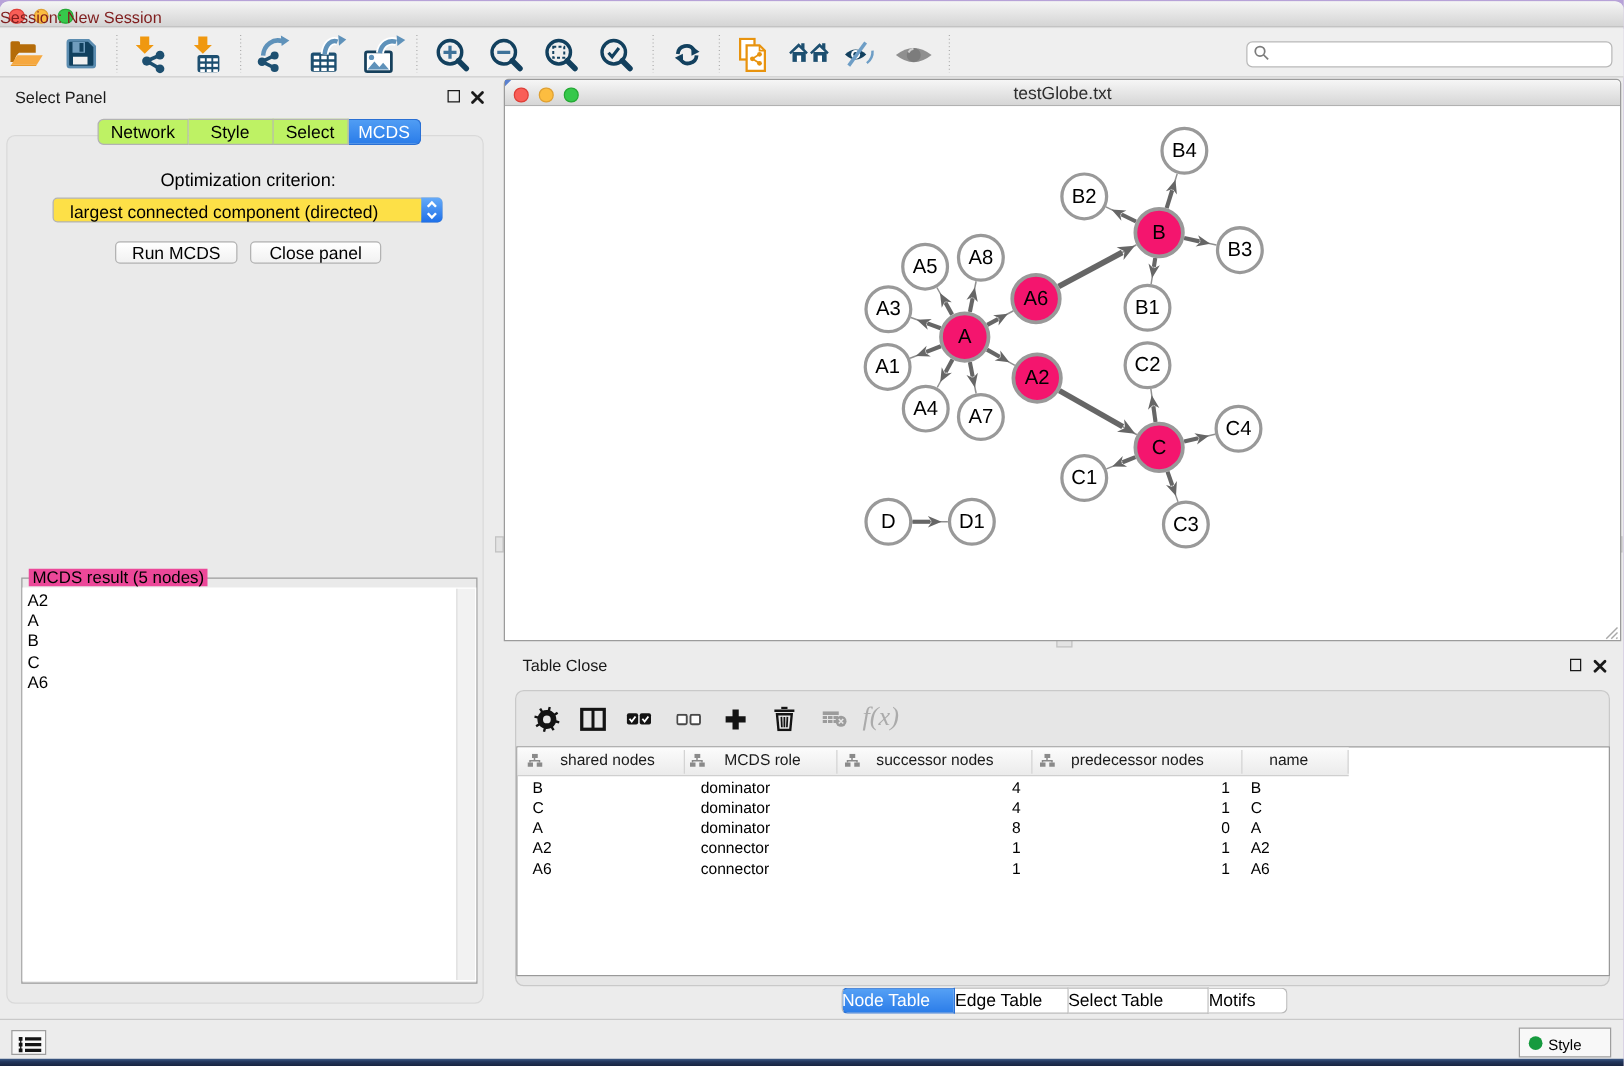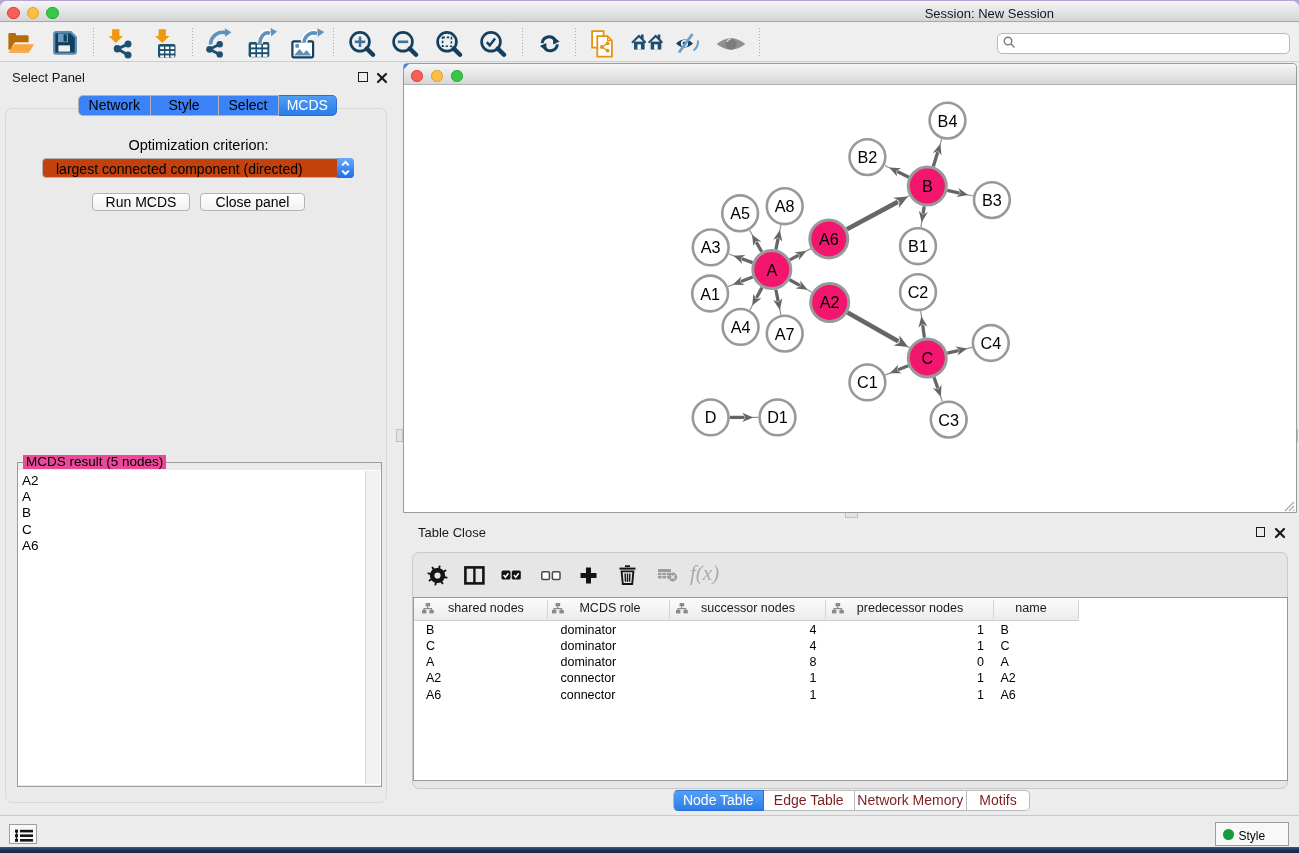--- a/index.html
+++ b/index.html
@@ -1,53 +1,53 @@
 <!DOCTYPE html>
 <html><head><meta charset="utf-8"><title>Session</title><style>
 *{margin:0;padding:0;box-sizing:border-box}
 html,body{width:1299px;height:853px;overflow:hidden}
 body{position:relative;font-family:"Liberation Sans",sans-serif;background:#b7a2d8}
 .abs{position:absolute}
 #win{position:absolute;left:0;top:1px;width:1299px;height:852px;background:#ececec;border-radius:7px 7px 0 0}
 #titlebar{position:absolute;left:0;top:1px;width:1299px;height:21px;background:linear-gradient(#f5f5f5,#d4d4d4);border-bottom:1px solid #a9a9a9;border-radius:7px 7px 0 0}
-#title{position:absolute;left:0;top:7px;width:1054px;text-align:right;font-size:13px;color:#0f172a;line-height:13px}
+#title{position:absolute;left:0;top:7px;width:1054px;text-align:left;font-size:13px;color:#7f1d1d;line-height:13px}
 .tl{position:absolute;border-radius:50%}
 #toolbar{position:absolute;left:0;top:23px;width:1299px;height:39px;background:#efefef;border-bottom:1px solid #cdcdcd}
 .tsep{position:absolute;top:28px;height:30px;width:1px;background-image:linear-gradient(#ababab 34%,rgba(0,0,0,0) 0%);background-size:1px 3px}
 #search{position:absolute;left:997px;top:33px;width:293px;height:21px;background:#fff;border:1px solid #b9b9b9;border-radius:5px}
 .navy{fill:#1d4f70}.nstroke{stroke:#1d4f70}
 .ptitle{font-size:13px;color:#1a1a1a;line-height:14px}
 .sqbtn{position:absolute;width:10px;height:10px;border:1.6px solid #1a1a1a;background:transparent}
 #cptabs{position:absolute;left:78px;top:95px;height:21px;display:flex;font-size:14px;line-height:19px;text-align:center;color:#000}
-#cptabs .tab{background:#3b82f6;border:1px solid #b3b3b3;border-left:none;height:21px}
+#cptabs .tab{background:#bef264;border:1px solid #b3b3b3;border-left:none;height:21px}
 #cptabs .tab:first-child{border-left:1px solid #b3b3b3;border-radius:5px 0 0 5px}
 #cptabs .tab:last-child{border-radius:0 5px 5px 0}
 #cptabs .sel{background:linear-gradient(#509df4,#2a7ce9);color:#fff;border-color:#2a70d4}
 #cpinner{position:absolute;left:5px;top:108px;width:382px;height:695px;background:#eaeaea;border:1px solid #d9d9d9;border-radius:7px}
-#dropdown{position:absolute;left:42px;top:158px;width:312px;height:20px;background:#c2410c;border:1px solid #b3b3b3;border-radius:4px}
+#dropdown{position:absolute;left:42px;top:158px;width:312px;height:20px;background:#fde047;border:1px solid #b3b3b3;border-radius:4px}
 #stepper{position:absolute;right:-1px;top:-1px;width:17px;height:20px;background:linear-gradient(#66abf8,#1d6fe8);border-radius:0 4px 4px 0}
 .btn{position:absolute;height:18px;background:linear-gradient(#fff,#f1f1f1);border:1px solid #b3b3b3;border-radius:4px;font-size:14px;text-align:center;line-height:16px;color:#000}
 #fieldset{position:absolute;left:17px;top:462px;width:365px;height:325px;border:1px solid #9c9c9c}
 #legend{position:absolute;left:23px;top:455px;height:14px;background:#ec4899;font-size:13.5px;line-height:14px;padding:0 3px;color:#000}
 #mcdslist{position:absolute;left:18px;top:470px;width:363px;height:315px;background:#fff}
 #mcdstrack{position:absolute;right:1px;top:1px;width:15px;height:313px;background:#f2f2f2;border-left:1px solid #ddd}
 #mcdsitems{position:absolute;left:4px;top:3px;font-size:13.5px;line-height:16.2px;color:#000}
 #netwin{position:absolute;left:403px;top:63px;width:894px;height:450px;background:#fff;border:1px solid #9b9b9b;border-radius:4px 4px 0 0}
 #nettitle{position:absolute;left:0;top:0;width:892px;height:21px;background:linear-gradient(#f6f6f6,#d6d6d6);border-bottom:1px solid #b1b1b1;border-radius:4px 4px 0 0}
 #netname{position:absolute;left:0;top:4px;width:892px;text-align:center;font-size:14px;color:#2e2e2e;line-height:13px}
 #tblpanel{position:absolute;left:403px;top:517px;width:896px;height:297px}
 #tbltoolpanel{position:absolute;left:9px;top:35px;width:876px;height:237px;background:#e6e6e6;border:1px solid #c9c9c9;border-radius:7px}
 #tbl{position:absolute;left:10px;top:80px;width:874.5px;height:184px;background:#fff;border:1px solid #999}
 #tblhdr{position:absolute;left:0;top:0;width:665px;height:23px;background:linear-gradient(#fcfcfc,#ebebeb);border-bottom:1px solid #cfcfcf}
 .hsep{position:absolute;top:2px;height:19px;width:1px;background:#d4d4d4}
 .hcell{position:absolute;top:4px;font-size:12.5px;color:#1a1a1a;text-align:center;line-height:13px}
 .cell{position:absolute;font-size:12.5px;color:#000;line-height:16px;height:16px}
 .num{text-align:right}
-#btabs{position:absolute;left:269.5px;top:273px;height:21px;display:flex;font-size:14px;line-height:19px;text-align:center}
-#btabs .tab{background:#fff;border:1px solid #b9b9b9;border-left:none;height:21px;color:#7f1d1d}
+#btabs{position:absolute;left:269.5px;top:273px;height:21px;display:flex;font-size:14px;line-height:19px;text-align:left}
+#btabs .tab{background:#fff;border:1px solid #b9b9b9;border-left:none;height:21px;color:#000000}
 #btabs .tab:first-child{border-left:1px solid #b9b9b9;border-radius:5px 0 0 5px}
 #btabs .tab:last-child{border-radius:0 5px 5px 0}
 #btabs .sel{background:linear-gradient(#55a0f5,#2c7de9);color:#fff;border-color:#2a70d4}
 #statusbar{position:absolute;left:0;top:815px;width:1299px;height:31px;border-top:1px solid #c9c9c9}
 #deskbottom{position:absolute;left:0;top:847px;width:1299px;height:6px;background:linear-gradient(180deg,#3d5a85 0%,#22365c 40%,#17233e 100%)}
 #memBtn{position:absolute;left:1214.5px;top:822px;width:74px;height:24px;background:#f8f8f8;border:1px solid #9e9e9e;font-size:12px;color:#000}
 #listBtn{position:absolute;left:9px;top:824px;width:28px;height:20px;background:#f8f8f8;border:1px solid #9e9e9e}
 </style></head><body>
 <div id="win"></div>
 <div id="titlebar"></div>
@@ -231,20 +231,21 @@
 
 <div class="abs" style="left:396px;top:429px;width:7px;height:13px;background:#e3e3e3;border:1px solid #c2c2c2"></div>
 <div class="abs" style="left:1291px;top:429px;width:7px;height:13px;background:#e3e3e3;border:1px solid #c2c2c2"></div>
 <div class="abs" style="left:845px;top:511px;width:13px;height:7px;background:#e3e3e3;border:1px solid #c2c2c2"></div>
 
 <div id="netwin">
  <div id="nettitle"></div>
  <div class="tl" style="left:7.2px;top:6.4px;width:11.4px;height:11.4px;background:#f95e57;border:1px solid #de3e37"></div>
  <div class="tl" style="left:27.2px;top:6.4px;width:11.4px;height:11.4px;background:#fcbd40;border:1px solid #dfa032"></div>
  <div class="tl" style="left:47.2px;top:6.4px;width:11.4px;height:11.4px;background:#36c84b;border:1px solid #24a834"></div>
+ <div id="netname">testGlobe.txt</div>
  <svg class="abs" style="left:0;top:0" width="6" height="6">
       <polygon points="0,0 5,0 0,5" fill="#5a80cf"></polygon>
     </svg>
  <div class="abs" style="left:0;top:22px"><svg width="893" height="428" viewBox="0 0 893 428" style="opacity:0.999">
 <line x1="357.7" y1="165.7" x2="345.5" y2="144.0" stroke="#8f8f8f" stroke-width="1.2"></line>
 <line x1="357.7" y1="165.7" x2="352.4" y2="156.2" stroke="#666" stroke-width="3.3"></line>
 <polygon points="348.0,148.4 357.4,155.7 351.8,155.1 349.4,160.2" fill="#666"></polygon>
 <line x1="371.9" y1="163.5" x2="376.9" y2="139.0" stroke="#8f8f8f" stroke-width="1.2"></line>
 <line x1="371.9" y1="163.5" x2="374.1" y2="152.7" stroke="#666" stroke-width="3.3"></line>
 <polygon points="375.9,143.9 378.2,155.6 374.3,151.5 369.2,153.8" fill="#666"></polygon>
@@ -468,21 +469,21 @@
   <div class="cell" style="left:586.5px;top:72.25px">A2</div>
   <div class="cell" style="left:12px;top:88.5px">A6</div>
   <div class="cell" style="left:146.5px;top:88.5px">connector</div>
   <div class="cell num" style="left:320px;top:88.5px;width:82.5px">1</div>
   <div class="cell num" style="left:490px;top:88.5px;width:80px">1</div>
   <div class="cell" style="left:586.5px;top:88.5px">A6</div>
  </div>
  <div id="btabs">
   <div class="tab sel" style="width:91.5px">Node Table</div>
   <div class="tab" style="width:90.5px">Edge Table</div>
-  <div class="tab" style="width:112.5px">Network Memory</div>
+  <div class="tab" style="width:112.5px">Select Table</div>
   <div class="tab" style="width:63px">Motifs</div>
  </div>
 </div>
 
 <div id="statusbar"></div>
 <div id="listBtn">
  <svg width="26" height="18" style="position:absolute;left:3px;top:2px">
   <g fill="#141414">
    <rect x="2" y="2.6" width="3" height="3"></rect>
         <rect x="2" y="7.2" width="3" height="3"></rect>

